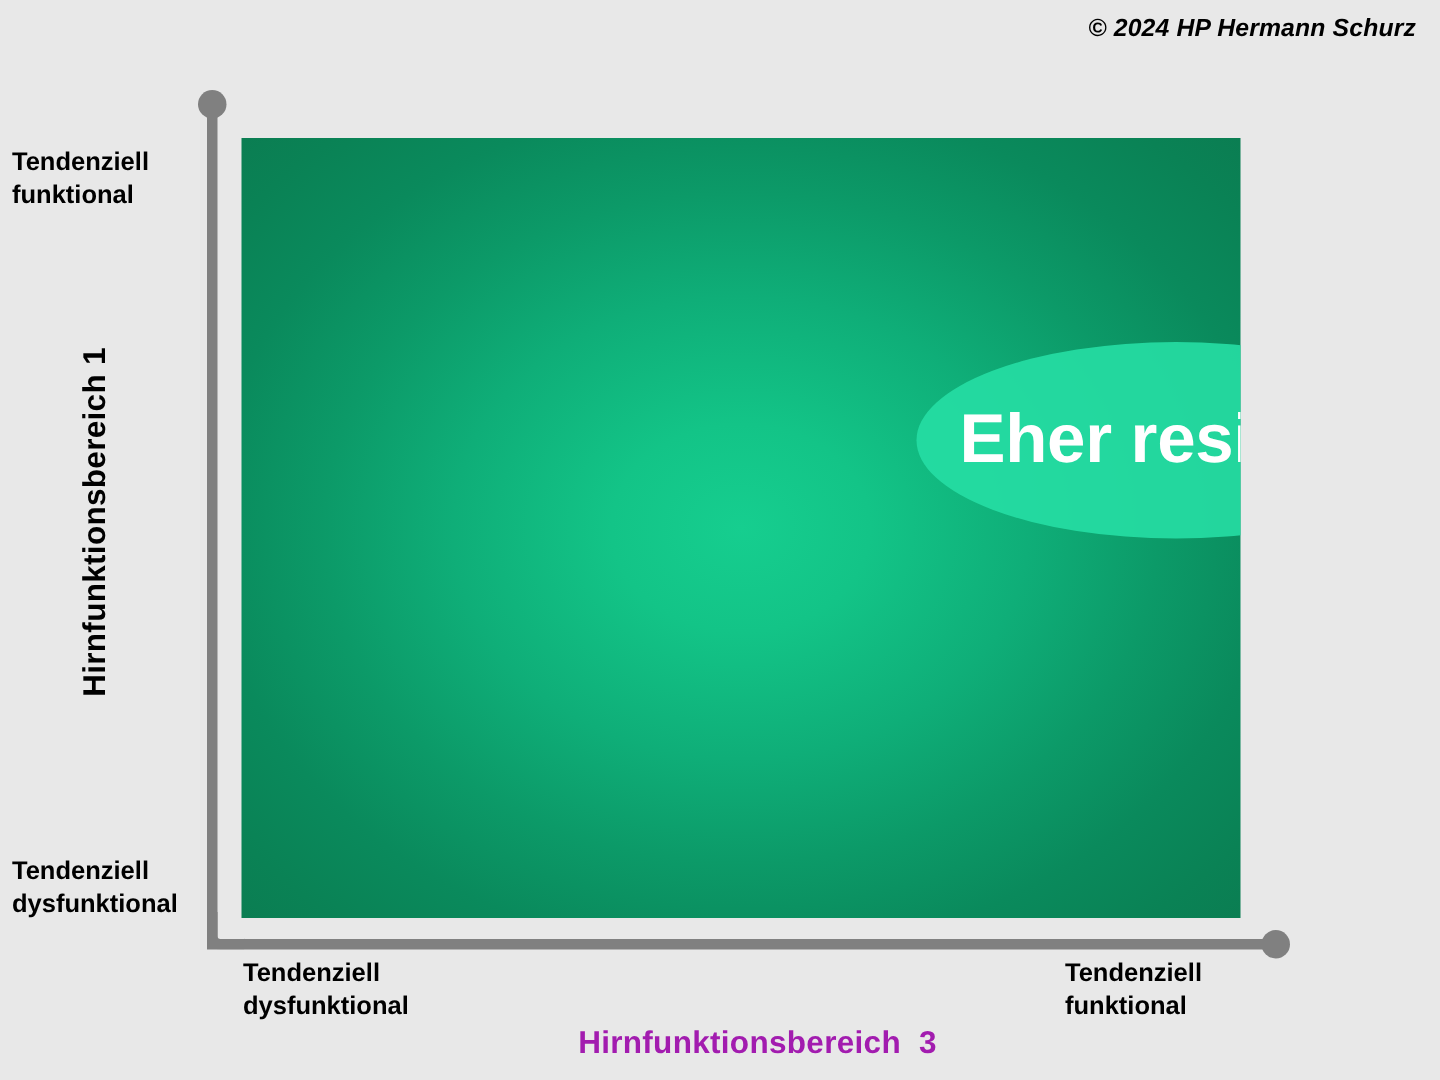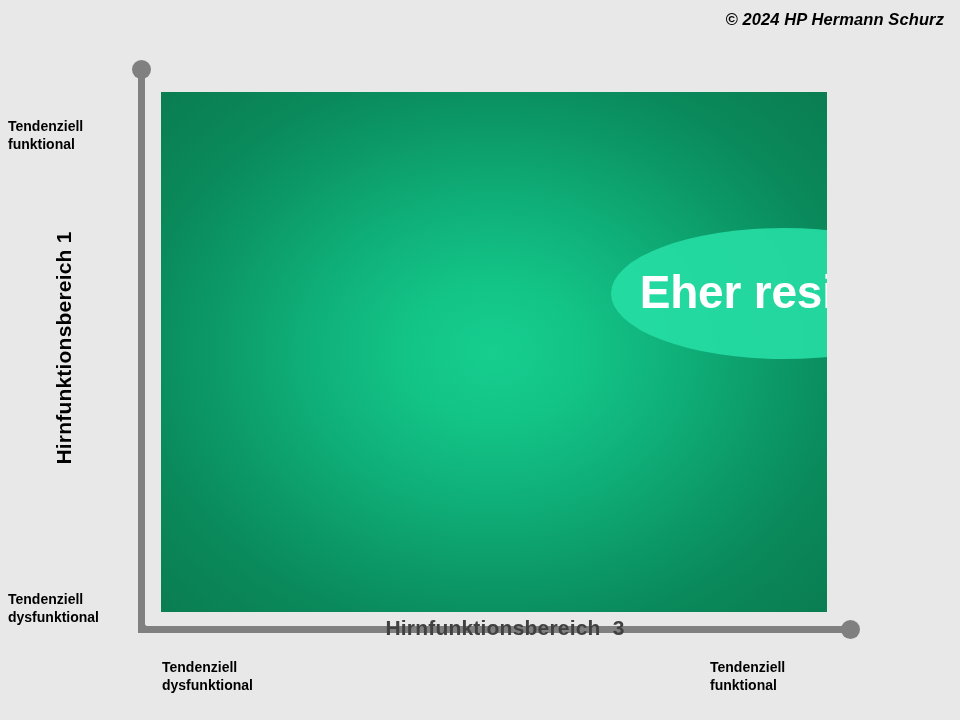--- a/index.html
+++ b/index.html
@@ -134,26 +134,25 @@
     width: 420px;
     height: 129px;
     background: rgba(46, 225, 170, 0.84);
     font-size: 46px;
     letter-spacing: -0.2px;
   }
 
   
   .tick-label {
     position: absolute;
-    font-size: 14px;
+    font-size: 17px;
     font-weight: bold;
     color: #000000;
     line-height: 1.27;
     white-space: pre-line;
-    margin-top: 21px;
   }
   .tick-y-top    { left: 8px;  top: 97px;  }
   .tick-y-bottom { left: 8px;  top: 570px; }
   .tick-x-left   { left: 162px; top: 638px; }
   .tick-x-right  { left: 710px; top: 638px; }
 
   
   .axis-title-y {
     position: absolute;
     left: 52px;
@@ -165,25 +164,25 @@
     font-size: 21px;
     font-weight: bold;
     color: #000000;
     text-align: center;
     letter-spacing: 0.2px;
     white-space: nowrap;
   }
   .axis-title-x {
     position: absolute;
     left: 300px;
-    top: 616px;
+    top: 684px;
     width: 410px;
     font-size: 21px;
     font-weight: bold;
-    color: #404040;
+    color: #a21caf;
     text-align: center;
     letter-spacing: 0.2px;
     white-space: pre;
   }
 </style>
 </head>
 <body>
 
 <div id="slide">
 

